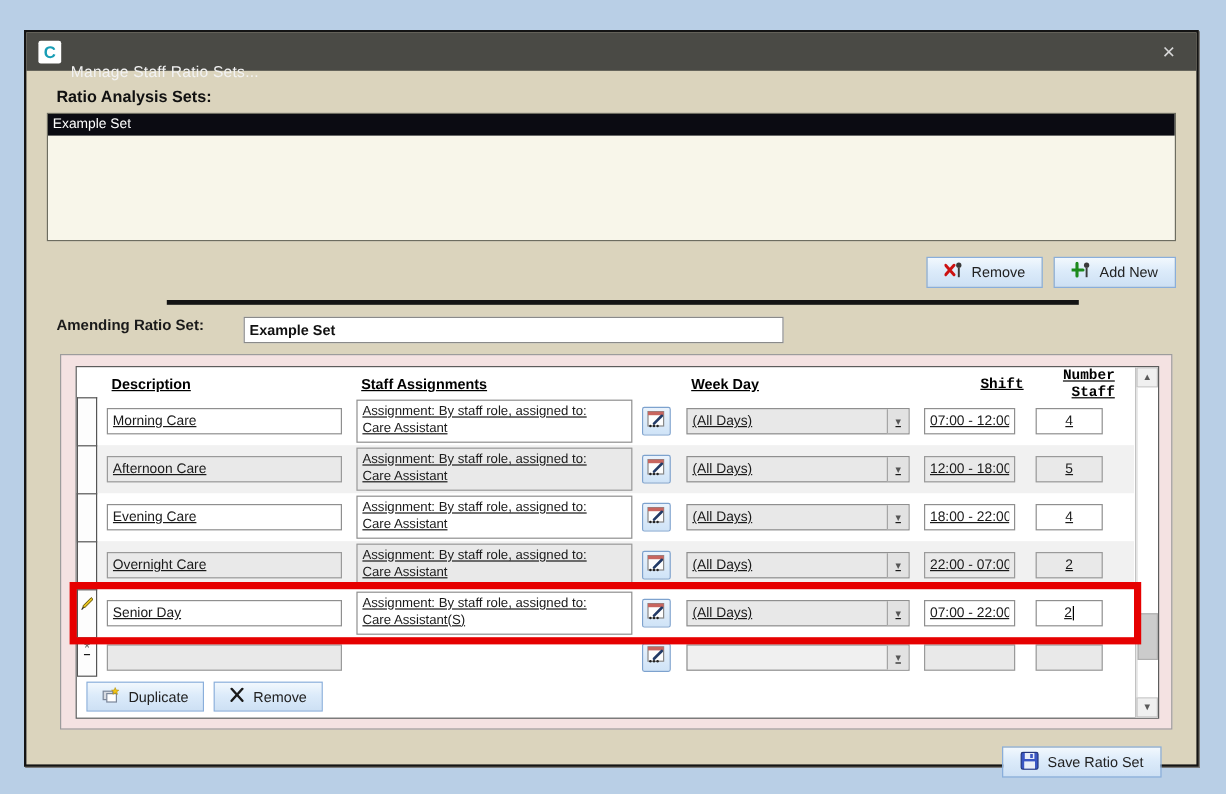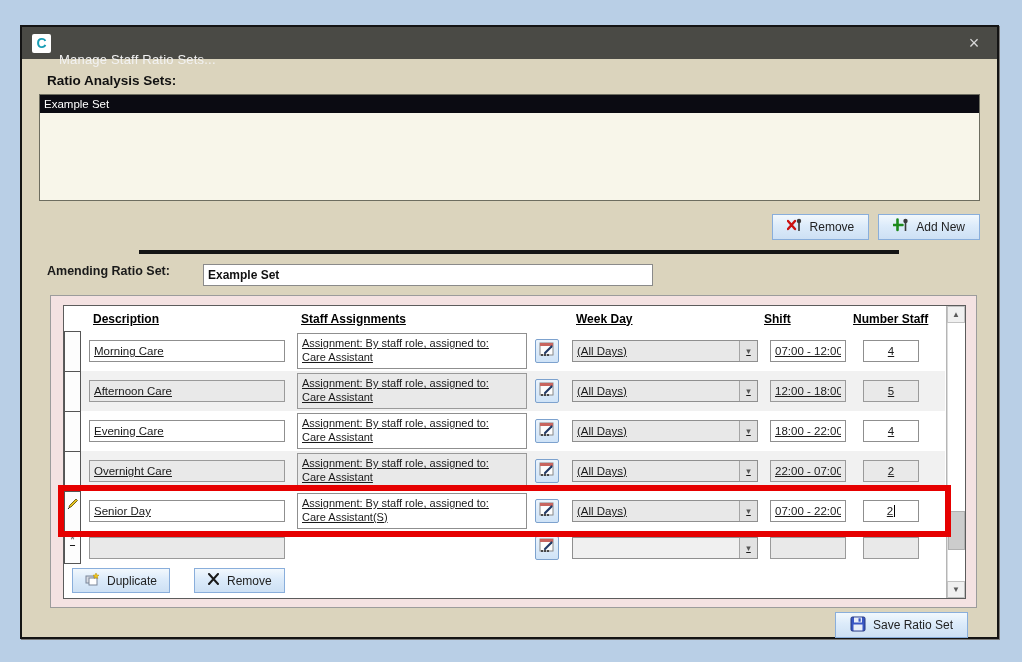--- a/index.html
+++ b/index.html
@@ -70,21 +70,21 @@
     padding:0 20px 0 0; min-height:272px;
   }
   .grid-row, .grid-header {
     display:grid;
     grid-template-columns:19px 208px 242px 33px 198px 89px 76px;
     align-items:center;
   }
   .grid-header { height:25px; }
   .hdr { font-size:12px; font-weight:bold; text-decoration:underline; color:#000; }
   .hdr.left { padding-left:10px; }
-  .hdr.center { text-align:left; }
+  .hdr.center { text-align:right;font-family:Liberation Mono, monospace; }
   .grid-row { height:40px;text-decoration:underline; }
   .grid-row.alt { background:#f1f1f1; }
   .grid-row.empty-row { height:33px; }
   .row-selector {
     width:17px; height:100%; background:#fdfdfd;
     border:1px solid #555; border-bottom:none;
     display:flex; align-items:flex-start; justify-content:center;
   }
   .grid-row:last-of-type .row-selector, .empty-row .row-selector { border-bottom:1px solid #555; }
   .cell { padding:0 6px; height:100%; display:flex; align-items:center; }
@@ -112,40 +112,40 @@
     display:flex; align-items:center; justify-content:center;
     font-size:9px; color:#555;
   }
   .small-field { text-align:center; }
   .shift-field { width:76px; }
   .num-field { width:56px; margin:0 auto; }
   .caret { display:inline-block; width:1px; height:12px; background:#000; margin-left:1px; vertical-align:-2px; }
   .row-annotated { position:relative; z-index:3; outline:6px solid #e60000; }
   .pencil-glyph { margin-top:4px; }
   .asterisk { font-size:13px; color:#666; line-height:10px; margin-top:3px; }
-  .table-btn-row { display:flex; gap:24px; padding:4px 0 5px 8px; height:34px; align-items:center; }
+  .table-btn-row { display:flex; gap:8px; padding:4px 0 5px 8px; height:34px; align-items:center; }
   .table-btn { height:25px; padding:0 12px; font-size:12px; }
   
   .vscroll {
     position:absolute; top:0; right:0; bottom:0; width:19px;
     border-left:1px solid #b5b5b5; background:#f4f4f4;
     display:flex; flex-direction:column;
   }
   .scroll-arrow {
     height:17px; background:#f0f0f0; border:1px solid #c2c2c2;
     display:flex; align-items:center; justify-content:center;
     font-size:8px; color:#5a5a5a; flex:none;
   }
   .scroll-track { flex:1; position:relative; background:#ffffff; border-left:1px solid #dcdcdc; }
   .scroll-thumb {
     position:absolute; left:0; right:0; top:73%; height:15%;
     background:#cccccc; border:1px solid #b0b0b0;
   }
   
-  .footer-row { display:flex; justify-content:flex-end; margin-top:4px; padding-right:12px; }
+  .footer-row { display:flex; justify-content:flex-end; margin-top:14px; padding-right:12px; }
 </style>
 </head>
 <body>
 
 <div class="dialog">
 
   <div class="titlebar">
     <div class="app-icon">C</div>
     <div class="title-text">Manage Staff Ratio Sets...</div>
     <div class="close-btn">×</div>

